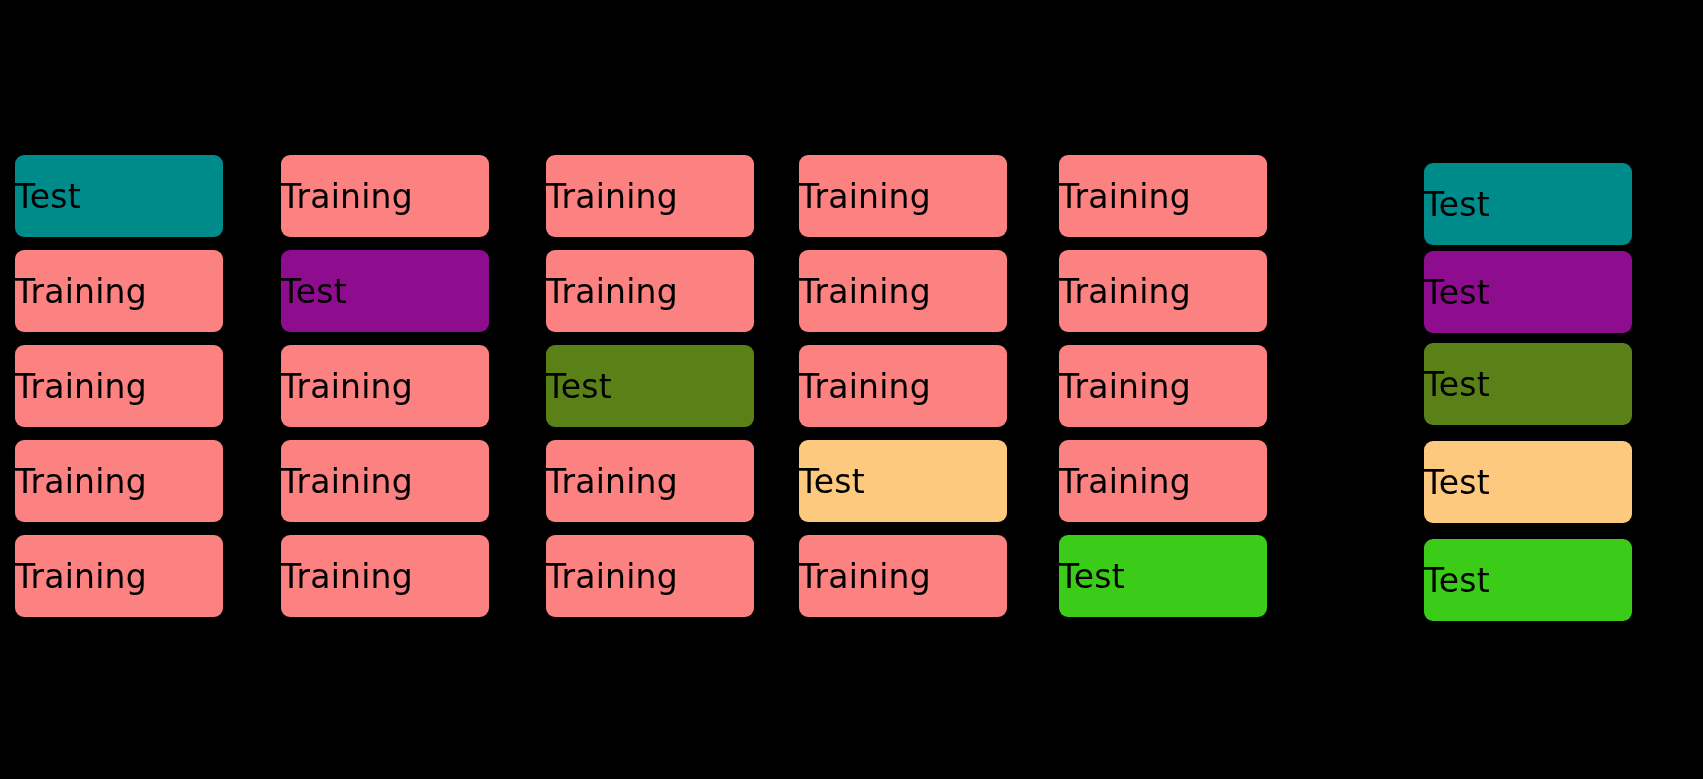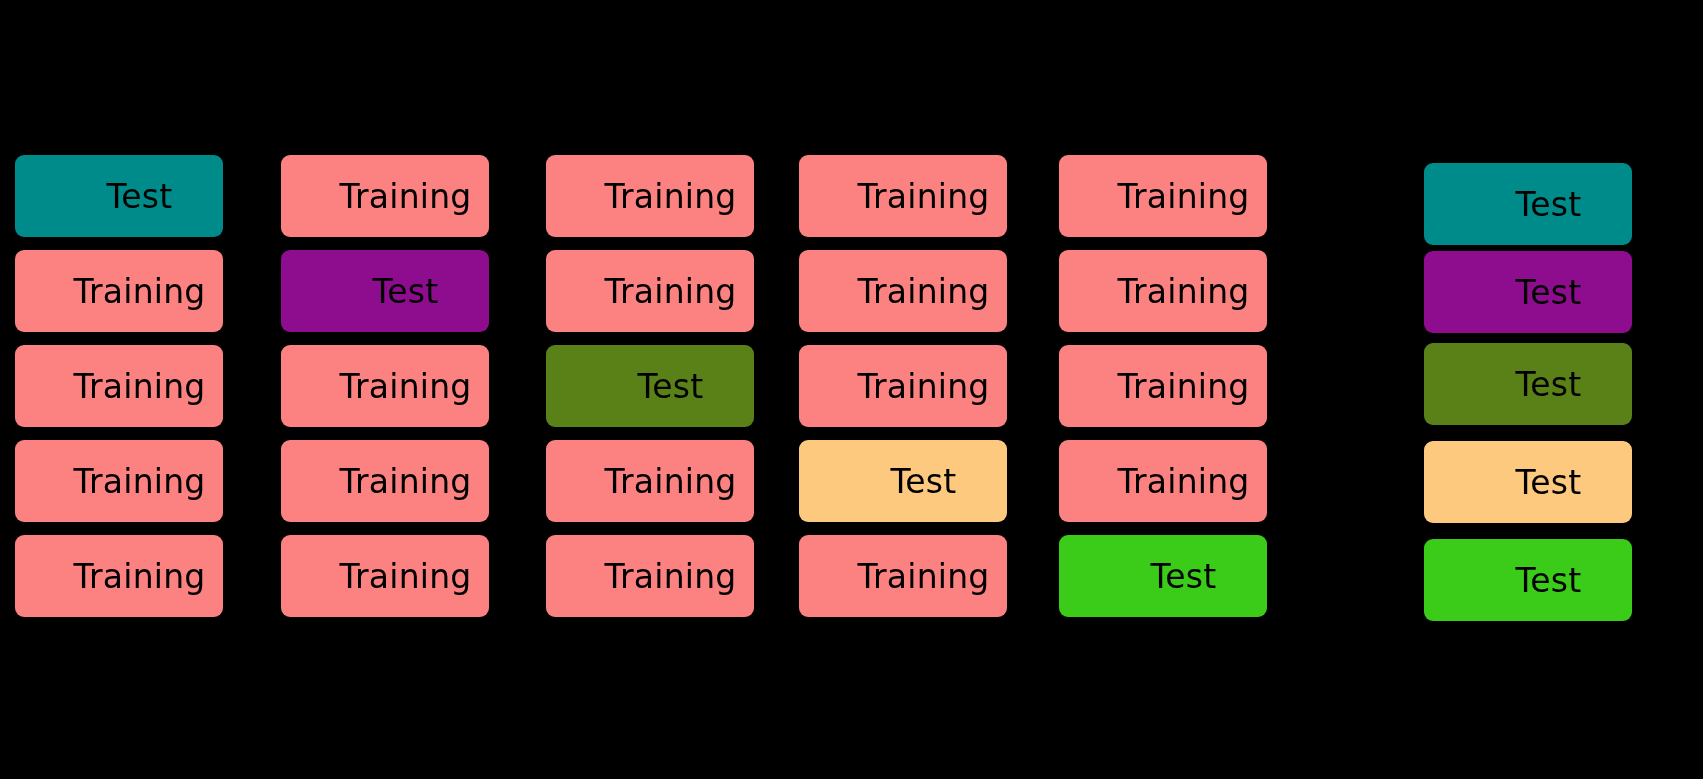--- a/index.html
+++ b/index.html
@@ -24,29 +24,27 @@
     position: absolute;
     top: 0;
     left: 0;
   }
   .cv-box {
     position: absolute;
     box-sizing: border-box;
     border-radius: 9px;
     display: flex;
     align-items: center;
-    justify-content: center;
     color: #000000;
     font-size: 33px;
     font-weight: 400;
     letter-spacing: 0.2px;
     line-height: 1;
     white-space: nowrap;
     user-select: none;
-    padding-left: 41px;
   }
   .cv-box .cv-label {
     display: block;
     pointer-events: none;
   }
 </style>
 </head>
 <body>
 
 <div id="canvas" style="width: 1703px; height: 779px; background: rgb(0, 0, 0);">

